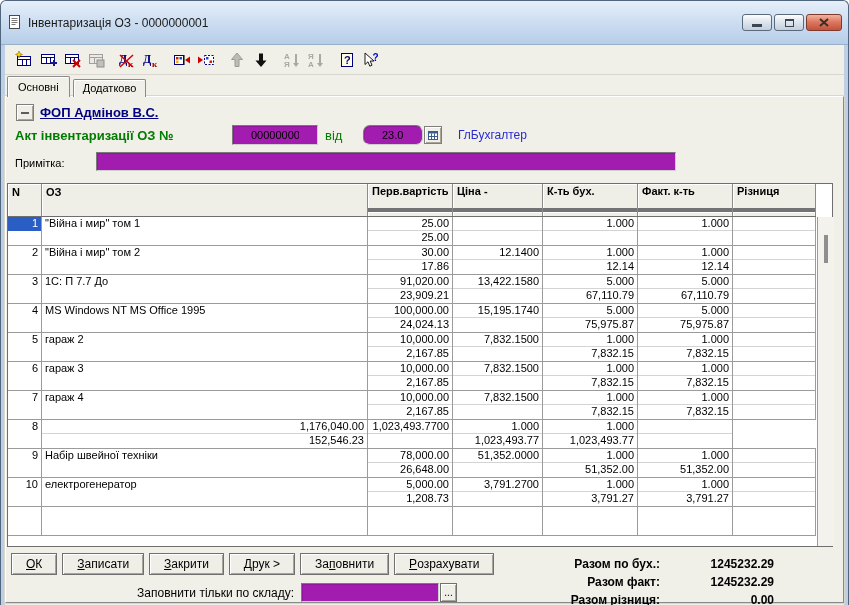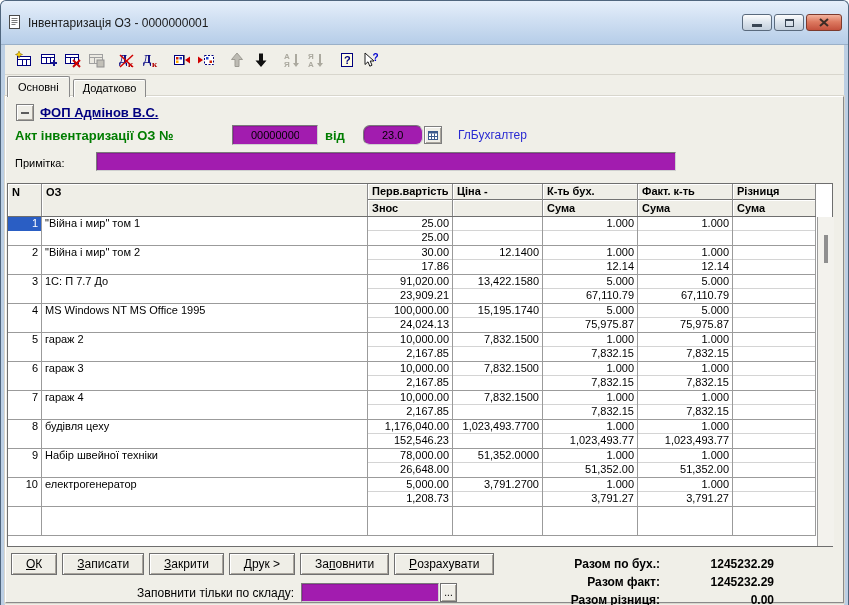--- a/index.html
+++ b/index.html
@@ -52,21 +52,21 @@
 
   
   .orgbtn { position: absolute; left: 10px; top: 7px; width: 18px; height: 17px;
             background: #efeee7; border: 1px solid #7e7e7e;
             box-shadow: inset 1px 1px 0 #fff, inset -1px -1px 0 #a8a49c;
             display: flex; align-items: center; justify-content: center; }
   .orgbtn i { display: block; width: 8px; height: 2px; background: #5c5c5c; }
   .orglink { position: absolute; left: 34px; top: 8px; font-size: 13px; font-weight: bold;
              color: #000080; text-decoration: underline; cursor: pointer; }
   .actlabel { position: absolute; left: 9px; top: 31px; font-size: 13px; font-weight: bold; color: #007d00; }
-  .vidlabel { position: absolute; left: 319px; top: 31px; font-size: 13px; font-weight: bold; color: #007d00; }
+  .vidlabel { position: absolute; left: 319px; top: 31px; font-size: 13px; font-weight: normal; color: #007d00; }
   .inp { background: #a21caf; border: 1px solid #828282; border-color: #7a7a7a #cfcfcf #cfcfcf #7a7a7a;
          box-shadow: inset 1px 1px 0 rgba(0,0,0,0.12); font-family: "Liberation Sans", sans-serif;
          font-size: 11px; padding: 2px 18px; outline: none; }
   .num-inp { position: absolute; left: 226px; top: 28px; width: 86px; height: 20px; }
   .date-inp { position: absolute; left: 357px; top: 28px; width: 60px; height: 20px; border-radius: 7px; }
   .calbtn { position: absolute; left: 418px; top: 29px; width: 18px; height: 18px;
             background: #efeee7; border: 1px solid #7e7e7e;
             box-shadow: inset 1px 1px 0 #fff, inset -1px -1px 0 #a8a49c;
             display: flex; align-items: center; justify-content: center; }
   .accountant { position: absolute; left: 452px; top: 31px; font-size: 12px; color: #2a2ad2; }
@@ -74,21 +74,21 @@
   .prim-inp { position: absolute; left: 90px; top: 55px; width: 580px; height: 19px; }
 
   
   .tablewrap { position: absolute; left: 1px; top: 86px; width: 826px; height: 364px;
                border: 1px solid #6e6e6e; background: #fff; }
   .thead { display: grid; grid-template-columns: 34px 326px 85px 90px 95px 95px 1fr;
            width: 808px; height: 33px; border-bottom: 1px solid #6e6e6e; background: #efeee7; }
   .hc { border-right: 1px solid #8b8b8b; box-shadow: inset 1px 1px 0 #fff;
         font-weight: bold; overflow: hidden; }
   .hc .h1, .hc .h2 { height: 16px; line-height: 16px; padding-left: 4px; white-space: nowrap; }
-  .hc.split .h1 { border-bottom: 1px solid #737373; height: 16px; line-height: 15px; }
+  .hc.split .h1 { border-bottom: 4px solid #737373; height: 28px; line-height: 15px; }
   .hc.split .h2 { height: 16px; line-height: 16px; box-shadow: inset 0 1px 0 #fff; }
 
   .tbody { position: relative; width: 826px; height: 329px; overflow: hidden; background: #fff; }
   .rowsarea { width: 808px; }
   .trow { display: grid; grid-template-columns: 34px 326px 85px 90px 95px 95px 1fr;
           height: 29px; border-bottom: 1px solid #9b9b9b; background: #fff; }
   .c { border-right: 1px solid #9b9b9b; box-shadow: inset 1px 0 0 #fff; overflow: hidden; }
   .l1, .l2 { height: 14px; line-height: 13px; white-space: nowrap; overflow: hidden; }
   .c.split .l1 { border-bottom: 1px solid #d4d4d4; }
   .num { text-align: right; padding-right: 3px; }
@@ -541,24 +541,20 @@
                 </div>
     <div class="c split">
                   <div class="l1 num"></div>
                   <div class="l2 num"></div>
                 </div>
   </div>
 
   <div class="trow">
     <div class="c c-n">
                   <div class="l1 num">8</div>
-                  <div class="l2"></div>
-                </div>
-    <div class="c c-name">
-                  <div class="l1 txt">будівля цеху</div>
                   <div class="l2"></div>
                 </div>
     <div class="c split">
                   <div class="l1 num">1,176,040.00</div>
                   <div class="l2 num">152,546.23</div>
                 </div>
     <div class="c split">
                   <div class="l1 num">1,023,493.7700</div>
                   <div class="l2 num"></div>
                 </div>

